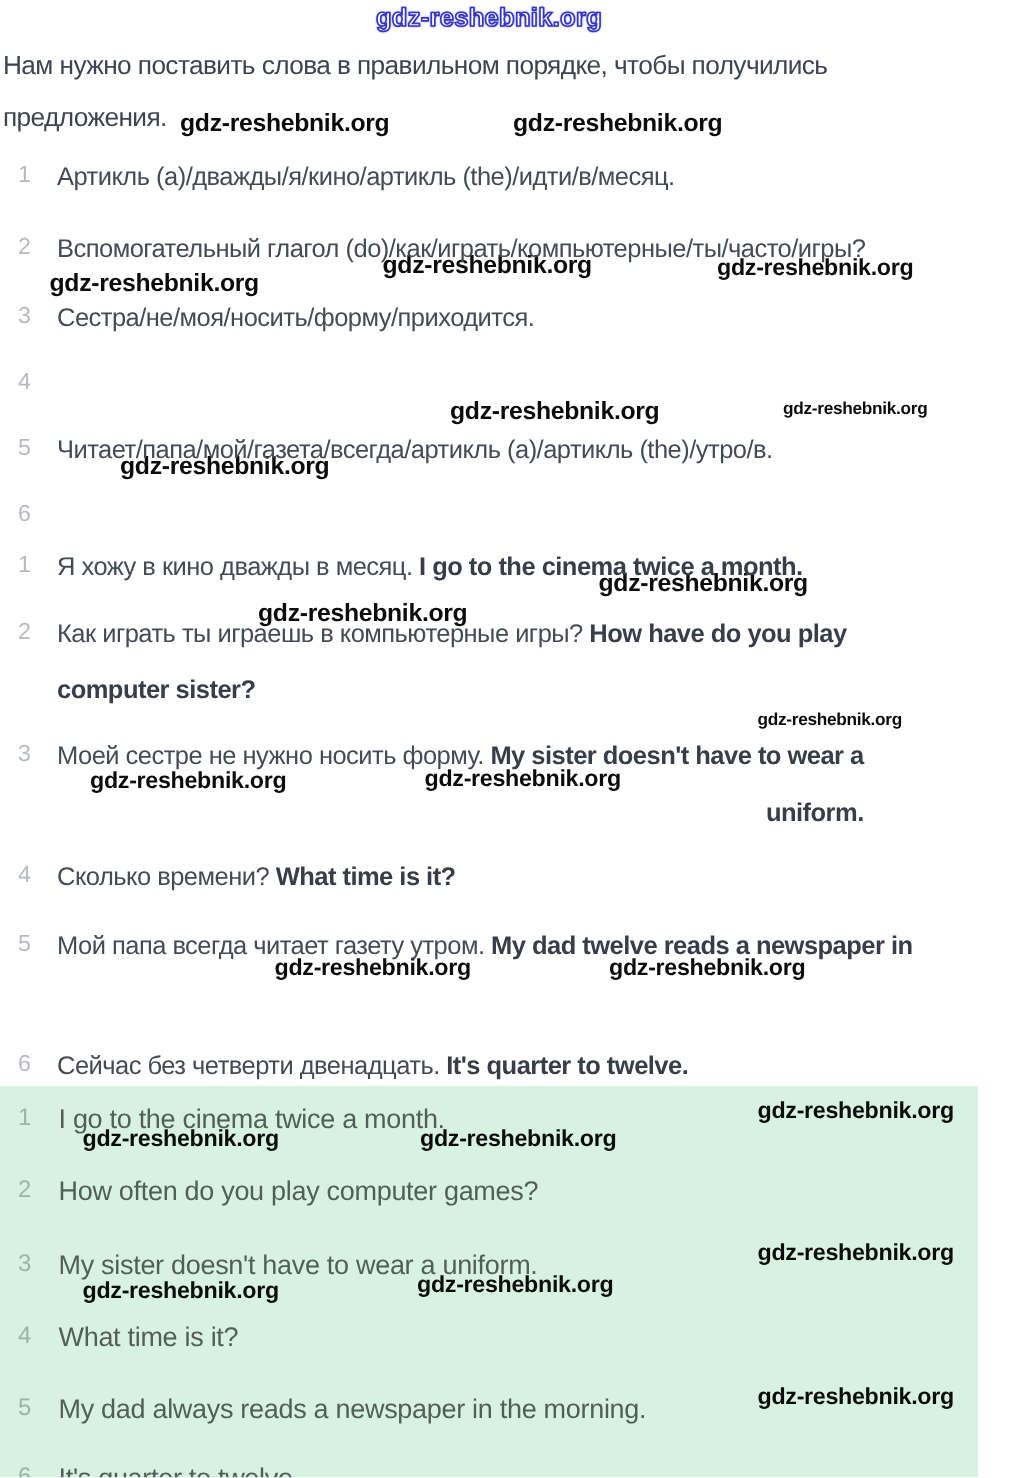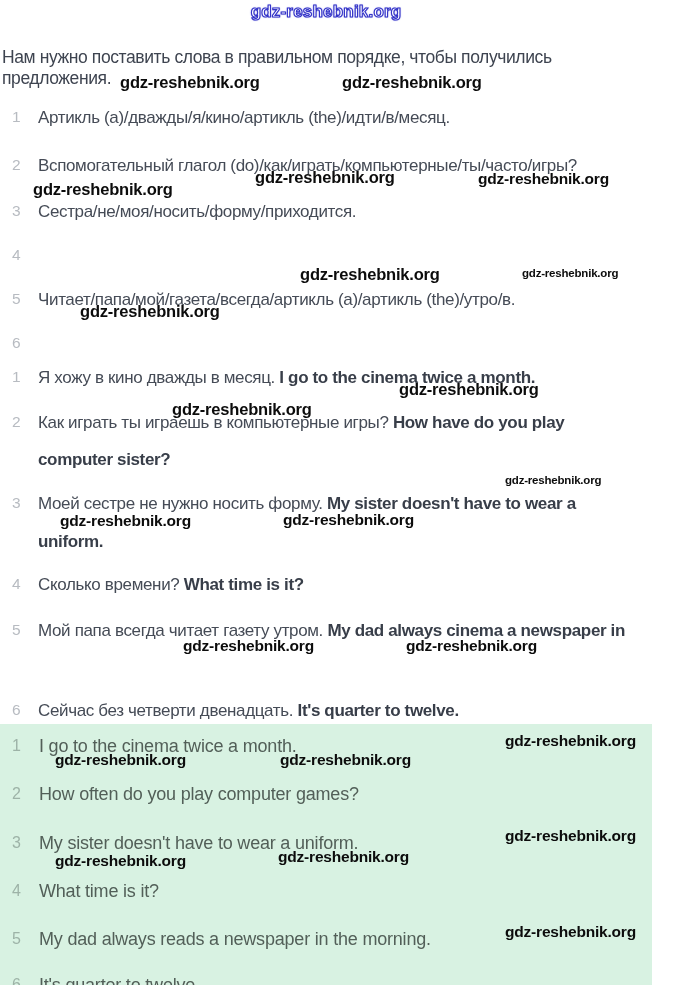--- a/index.html
+++ b/index.html
@@ -92,21 +92,21 @@
     white-space: nowrap;
   }
 </style>
 </head>
 <body>
 
 <div class="page">
 
   <div class="wm-top">gdz-reshebnik.org</div>
 
-  <div class="intro-line" style="top:47px;">Нам нужно поставить слова в правильном порядке, чтобы получились</div>
+  <div class="intro-line" style="top:33px;">Нам нужно поставить слова в правильном порядке, чтобы получились</div>
   <div class="intro-line" style="top:68px;">предложения.</div>
 
   <div class="wm wm-l" style="left:120px; top:73px;">gdz-reshebnik.org</div>
   <div class="wm wm-l" style="left:342px; top:73px;">gdz-reshebnik.org</div>
   <div class="wm wm-l" style="left:255px; top:168px;">gdz-reshebnik.org</div>
   <div class="wm wm-m" style="left:478px; top:170px;">gdz-reshebnik.org</div>
   <div class="wm wm-l" style="left:33px;  top:180px;">gdz-reshebnik.org</div>
   <div class="wm wm-l" style="left:300px; top:265px;">gdz-reshebnik.org</div>
   <div class="wm wm-s" style="left:522px; top:267px;">gdz-reshebnik.org</div>
   <div class="wm wm-l" style="left:80px;  top:302px;">gdz-reshebnik.org</div>
@@ -154,35 +154,35 @@
       <span>Как играть ты играешь в компьютерные игры?</span>
       <b>How have do you play</b>
       <span class="l2" style="display:block;"><b>computer sister?</b></span>
     </span>
   </div>
   <div class="item" style="top:493px;">
     <span class="num">3</span>
     <span class="txt">
       <span>Моей сестре не нужно носить форму.</span>
       <b>My sister doesn't have to wear a</b>
-      <span class="l2" style="display:block; margin-top:17px;"><b>uniform.</b></span>
+      <span class="l2" style="display:block; margin-top:17px;text-align:right;"><b>uniform.</b></span>
     </span>
   </div>
   <div class="item" style="top:574px;">
     <span class="num">4</span>
     <span class="txt">
       <span>Сколько времени?</span>
       <b>What time is it?</b>
     </span>
   </div>
   <div class="item" style="top:620px;">
     <span class="num">5</span>
     <span class="txt">
       <span>Мой папа всегда читает газету утром.</span>
-      <b>My dad always cinema a newspaper in</b>
+      <b>My dad twelve reads a newspaper in</b>
     </span>
   </div>
   <div class="item" style="top:700px;">
     <span class="num">6</span>
     <span class="txt">
       <span>Сейчас без четверти двенадцать.</span>
       <b>It's quarter to twelve.</b>
     </span>
   </div>
 

